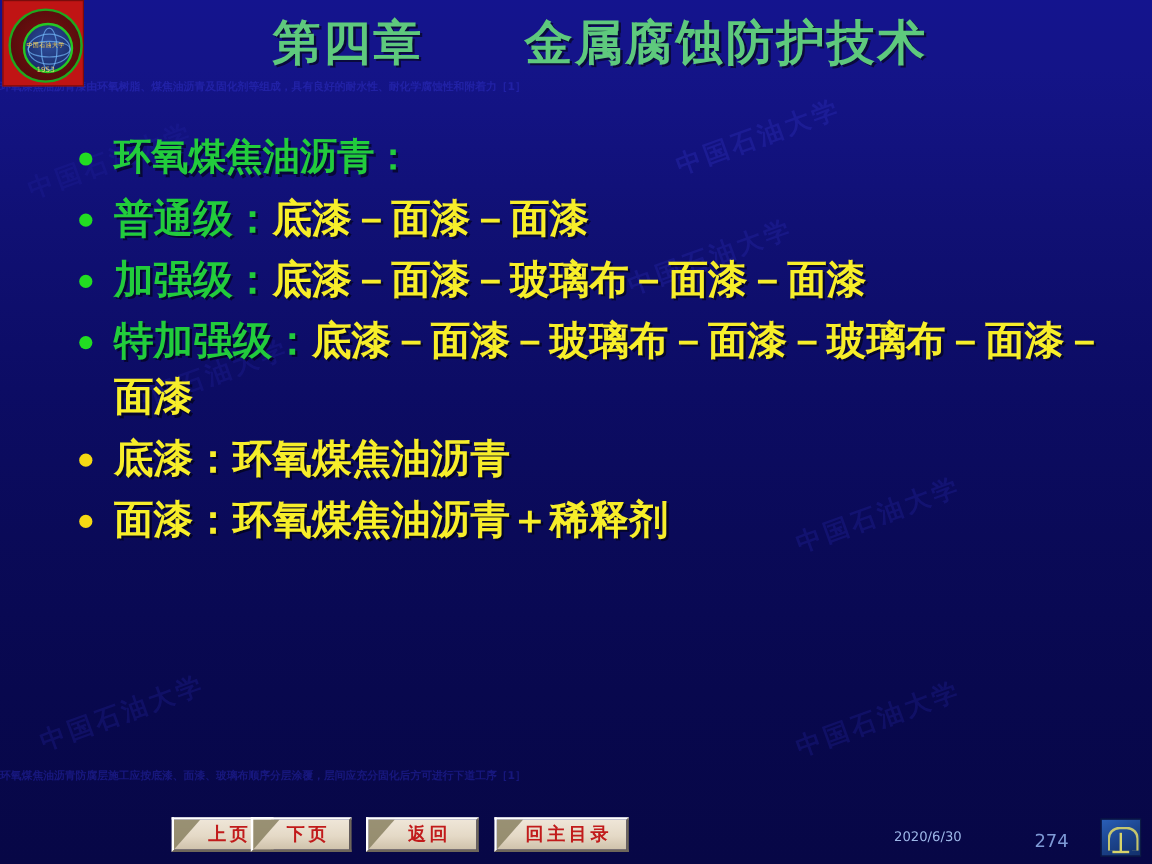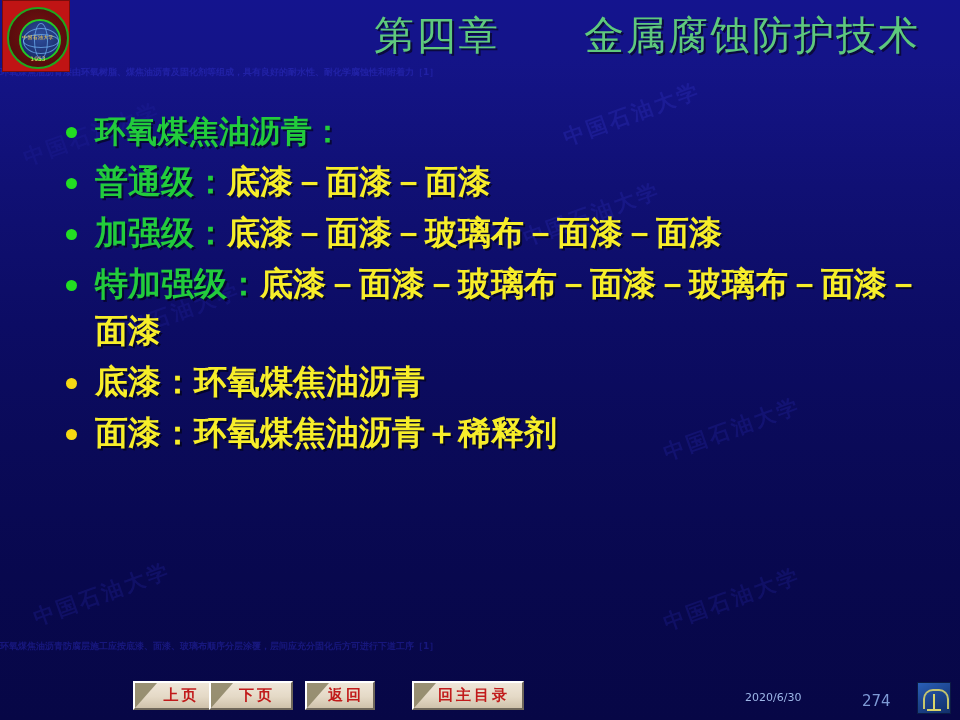--- a/index.html
+++ b/index.html
@@ -129,24 +129,24 @@
     font-size: 6px;
     color: #f0d070;
     font-family: "DejaVu Sans", sans-serif;
   }
 
   #title {
     position: absolute;
     left: 80px;
     top: 8px;
     width: 840px;
-    text-align: right;
+    text-align: center;
     font-family: "DejaVu Serif", serif;
     font-size: 40px;
-    font-weight: normal;
+    font-weight: bold;
     color: #5ec97d;
     letter-spacing: 2px;
     text-shadow: 2px 2px 0 #0a0a3c;
     white-space: pre;
   }
 
   
   #content {
     position: absolute;
     left: 58px;
@@ -212,23 +212,23 @@
     justify-content: center;
     padding-left: 12px;
     box-sizing: border-box;
     font-family: "DejaVu Serif", serif;
     font-weight: bold;
     font-size: 15px;
     color: #c11b1b;
     letter-spacing: 3px;
   }
 
-  #btn-prev { left: 133px; top: 681px; width: 85px; }
+  #btn-prev { left: 143px; top: 681px; width: 85px; }
   #btn-next { left: 209px; top: 681px; width: 84px; }
-  #btn-back { left: 305px; top: 681px; width: 70px; }
+  #btn-back { left: 305px; top: 681px; width: 94px; }
   #btn-home { left: 412px; top: 681px; width: 112px; }
 
   
   #footer-date {
     position: absolute;
     left: 745px;
     top: 691px;
     font-family: "DejaVu Sans", sans-serif;
     font-size: 11px;
     color: #9db7e8;

